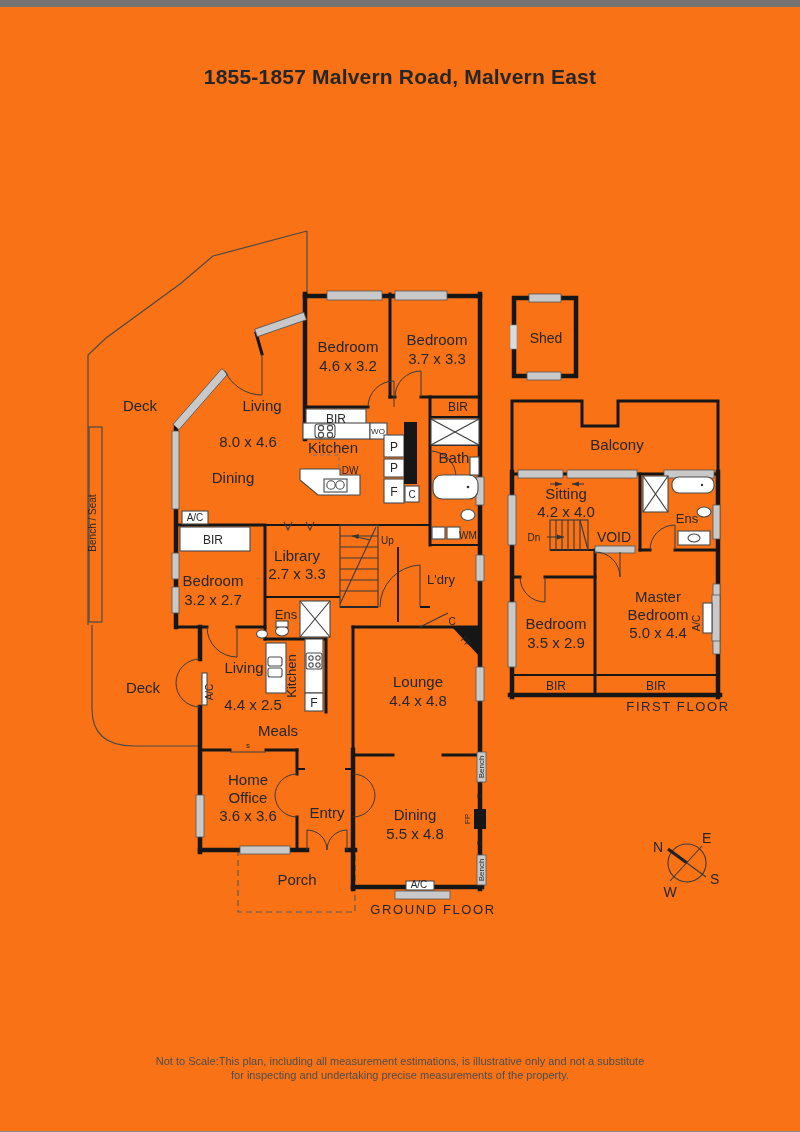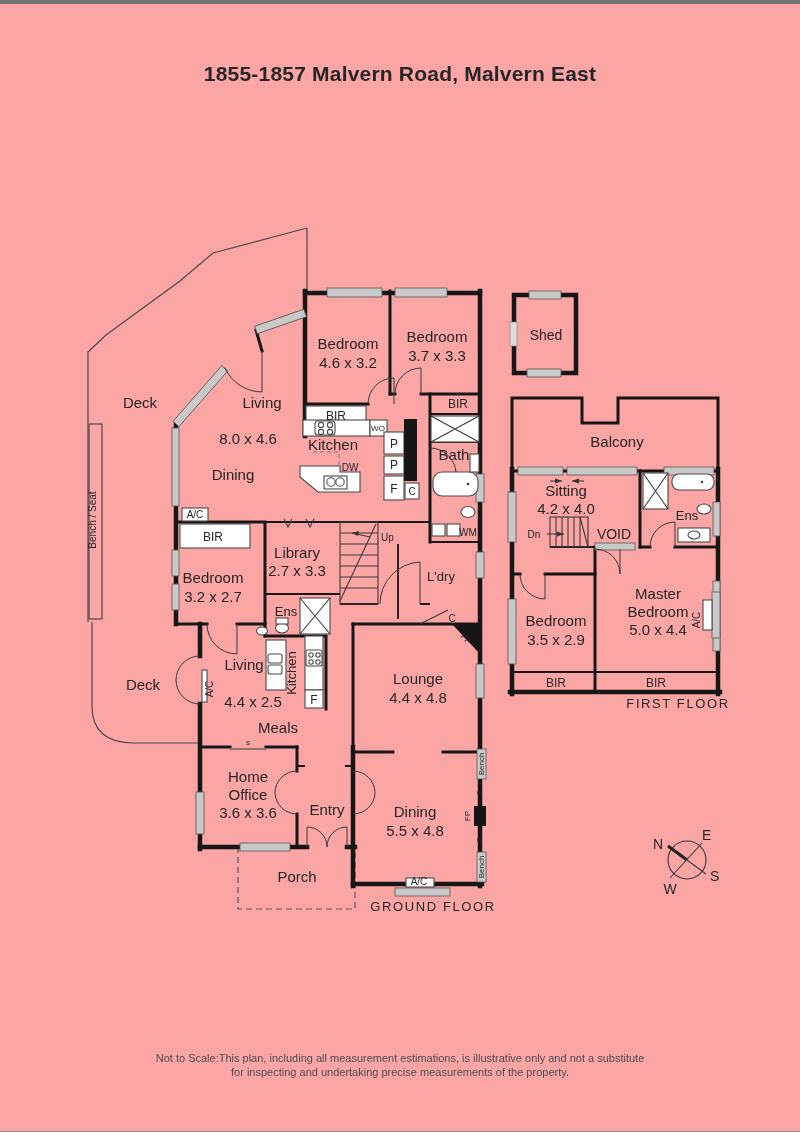--- a/index.html
+++ b/index.html
@@ -1,16 +1,16 @@
 <!DOCTYPE html>
 <html><head>
 <meta charset="utf-8">
 <style>
   html,body{margin:0;padding:0;background:#ffffff;}
-  .page{width:800px;height:1132px;position:relative;background:#fca5a5;border-top:4px solid #737373;border-bottom:1px solid #8a8a8a;box-sizing:border-box;overflow:hidden;}
+  .page{width:800px;height:1132px;position:relative;background:#f97316;border-top:7px solid #737373;border-bottom:1px solid #8a8a8a;box-sizing:border-box;overflow:hidden;}
   svg{display:block;}
   text{fill:#262626;font-family:"Liberation Sans",sans-serif;}
   .ttl{font-size:21px;font-weight:bold;letter-spacing:.2px;}
   .t15{font-size:15px;}
   .t14{font-size:14px;}
   .t13{font-size:13px;}
   .t12{font-size:12px;}
   .t10{font-size:10px;}
   .t9{font-size:9px;}
   .t8{font-size:8px;}

